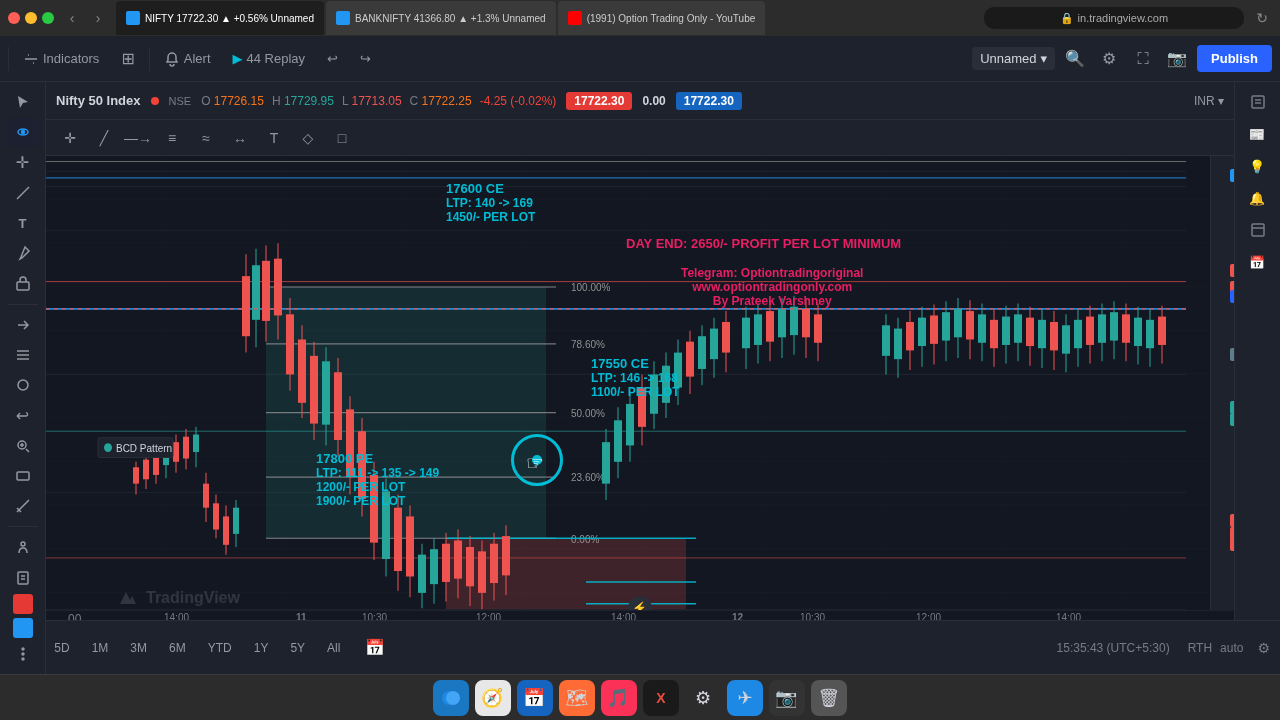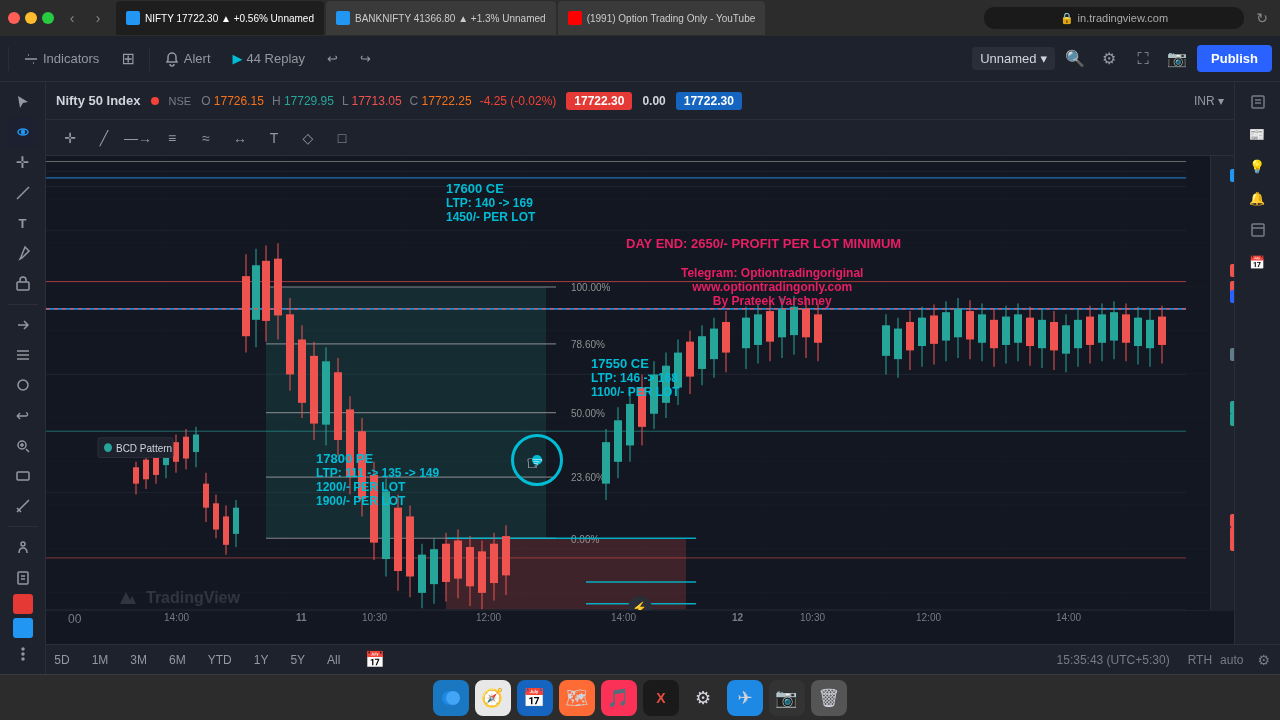--- a/index.html
+++ b/index.html
@@ -57,21 +57,21 @@
     .draw-tool { width: 28px; height: 28px; display: flex; align-items: center; justify-content: center; color: #9598a1; cursor: pointer; font-size: 14px; border-radius: 3px; }
 
     
     .chart-area { position: absolute; top: 156px; left: 46px; right: 46px; bottom: 90px; background: #131722; overflow: hidden; }
 
     
     .chart-annotation { position: absolute; font-size: 12px; font-weight: 600; }
     .annotation-cyan { color: #00bcd4; }
 
     
-    .bottom-toolbar { position: absolute; bottom: 46px; left: 0; right: 0; height: 30px; background: #1e222d; border-top: 1px solid #2a2e39; display: flex; align-items: center; padding: 0 10px; gap: 8px; }
+    .bottom-toolbar { position: absolute; bottom: 46px; left: 0; right: 0; height: 54px; background: #1e222d; border-top: 1px solid #2a2e39; display: flex; align-items: center; padding: 0 10px; gap: 8px; }
     .timeframe-btn { padding: 3px 7px; border-radius: 3px; font-size: 12px; color: #9598a1; cursor: pointer; }
     .bottom-time { margin-left: auto; font-size: 12px; color: #787b86; }
     .bottom-rth { margin-left: 10px; font-size: 12px; color: #787b86; }
     .bottom-auto { font-size: 12px; color: #787b86; }
 
     
     .status-bar { position: absolute; bottom: 0; left: 0; right: 0; height: 46px; background: #1e222d; border-top: 1px solid #2a2e39; display: flex; align-items: center; padding: 0 10px; gap: 16px; }
     .status-item { font-size: 12px; color: #9598a1; cursor: pointer; display: flex; align-items: center; gap: 4px; }
 
     

